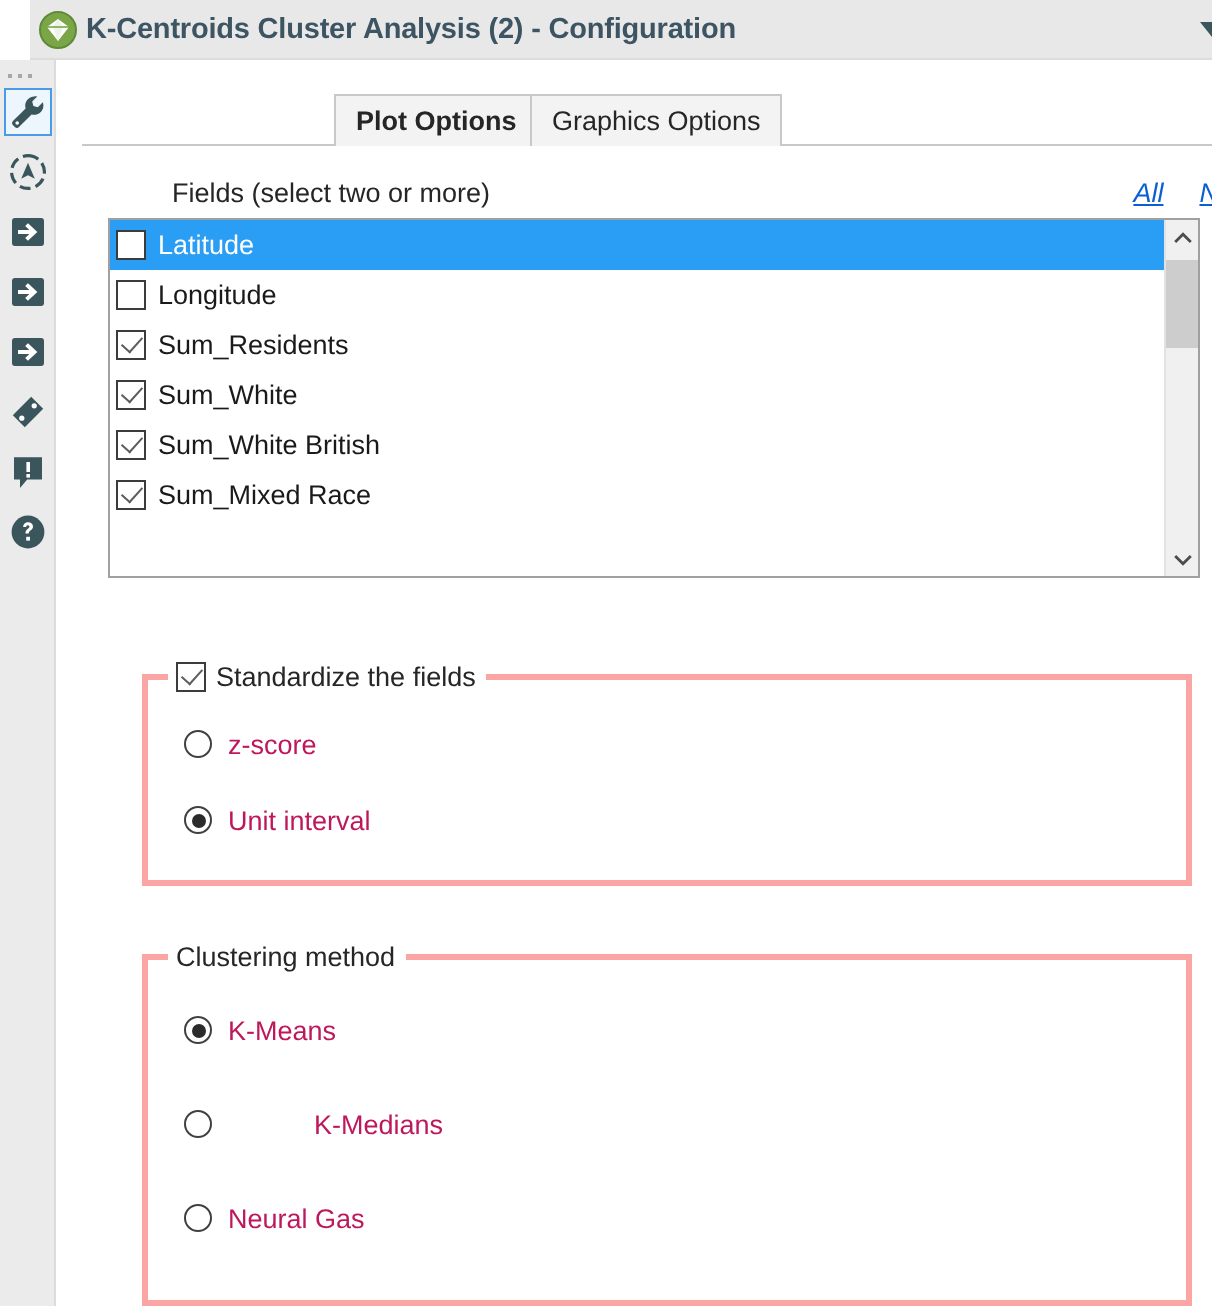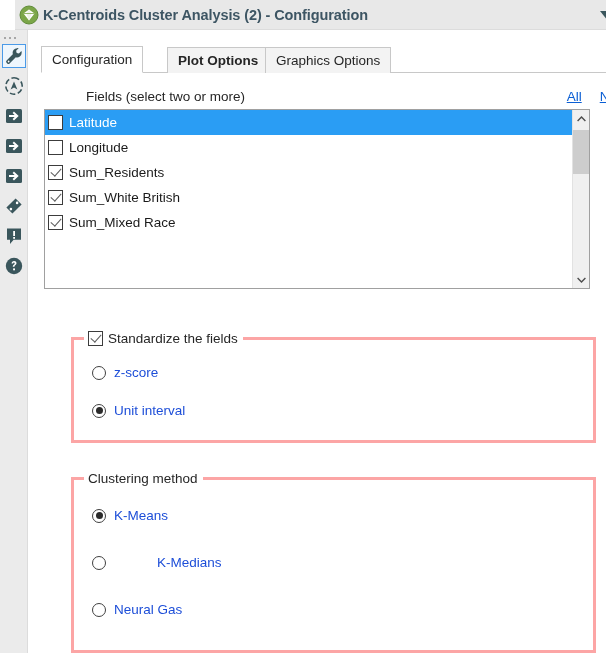--- a/index.html
+++ b/index.html
@@ -139,26 +139,27 @@
   .fields-links {
     margin-left: auto;
     display: flex;
     gap: 18px;
   }
   .link {
     color: #0b5fd4;
     text-decoration: underline;
     font-size: 13.5px;
     cursor: pointer;
+    font-style: italic;
   }
 
   
   .fields-list {
     position: absolute;
-    left: 15px; top: 78px;
+    left: 25px; top: 78px;
     width: 546px; height: 180px;
     border: 1px solid #a0a0a0;
     background: #ffffff;
     overflow: hidden;
   }
   .list-inner {
     position: absolute;
     left: 0; top: 0;
     width: 528px; height: 178px;
   }
@@ -230,23 +231,22 @@
     color: #262626;
     display: flex;
     align-items: center;
     white-space: nowrap;
   }
   .gb-title .cbox { margin-right: 5px; }
 
   .radio-row {
     position: absolute;
     display: flex;
-    align-items: center;
-    font-size: 13.5px;
-    color: #1d4ed8;
+    font-size: 13.5px;
+    color: #be185d;
     left: 18px;
   }
   .radio {
     flex: 0 0 14px;
     width: 14px; height: 14px;
     border-radius: 50%;
     border: 1.5px solid #404040;
     background: #ffffff;
     margin-right: 8px;
     position: relative;
@@ -345,23 +345,20 @@
       <path d="M6.6 6.5c0-1.4 1.1-2.4 2.5-2.4s2.4 0.9 2.4 2.2c0 1.9-2.1 1.8-2.1 3.4h-1.7c0-2.2 2-2.3 2-3.3 0-0.5-0.3-0.8-0.8-0.8-0.5 0-0.8 0.4-0.8 0.9z" fill="#ffffff"></path>
       <rect x="8.1" y="11.4" width="1.9" height="1.9" fill="#ffffff"></rect>
     </svg>
   </div>
 </div>
 
 <div class="panel">
 
   <div class="tabstrip">
     <div class="tabstrip-line"></div>
-    <div class="tab active" style="left:0;">
-      <span>Configuration</span>
-    </div>
     <div class="tab" style="left:126px;font-weight:bold;">
       <span>Plot Options</span>
     </div>
     <div class="tab" style="left:224px;">
       <span>Graphics Options</span>
     </div>
   </div>
 
   <div class="fields-header">
     <span class="fields-label">Fields (select two or more)</span>
@@ -381,20 +378,24 @@
       <div class="field-row">
         <span class="cbox"></span>
         <span>Longitude</span>
       </div>
       <div class="field-row">
         <span class="cbox checked"></span>
         <span>Sum_Residents</span>
       </div>
       <div class="field-row">
         <span class="cbox checked"></span>
+        <span>Sum_White</span>
+      </div>
+      <div class="field-row">
+        <span class="cbox checked"></span>
         <span>Sum_White British</span>
       </div>
       <div class="field-row">
         <span class="cbox checked"></span>
         <span>Sum_Mixed Race</span>
       </div>
     </div>
 
     <div class="vscroll">
       <div class="arrow up">

